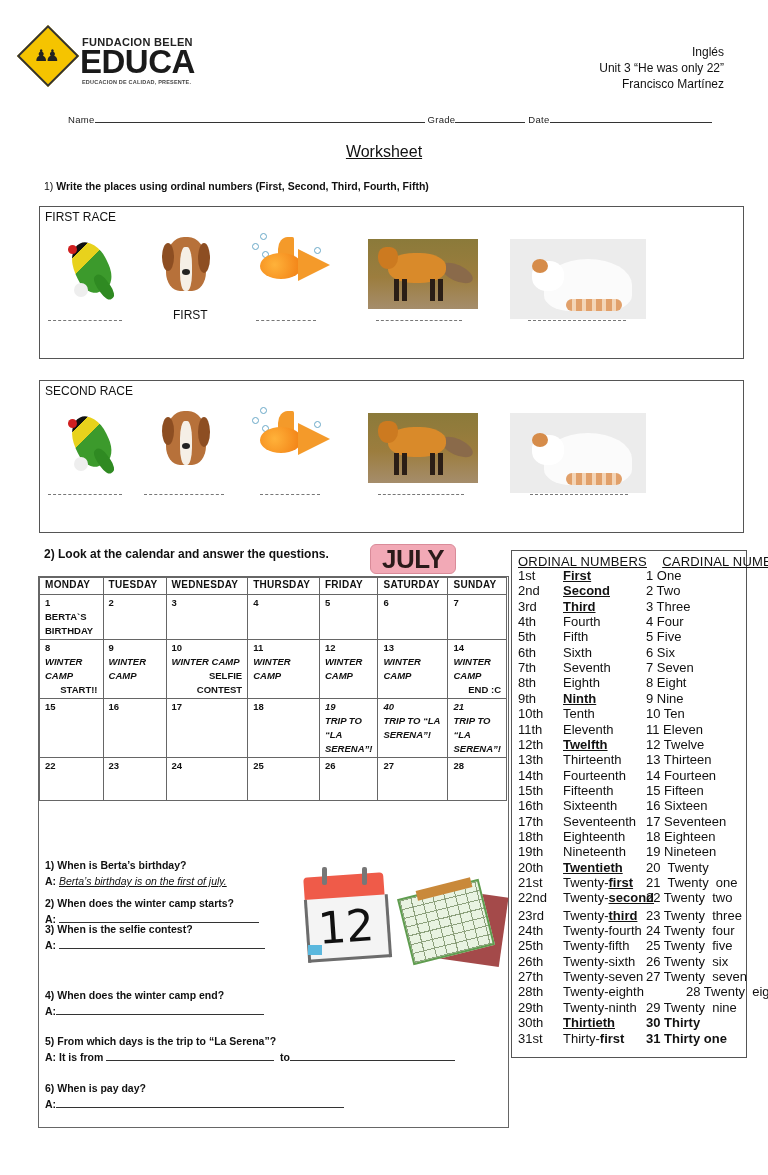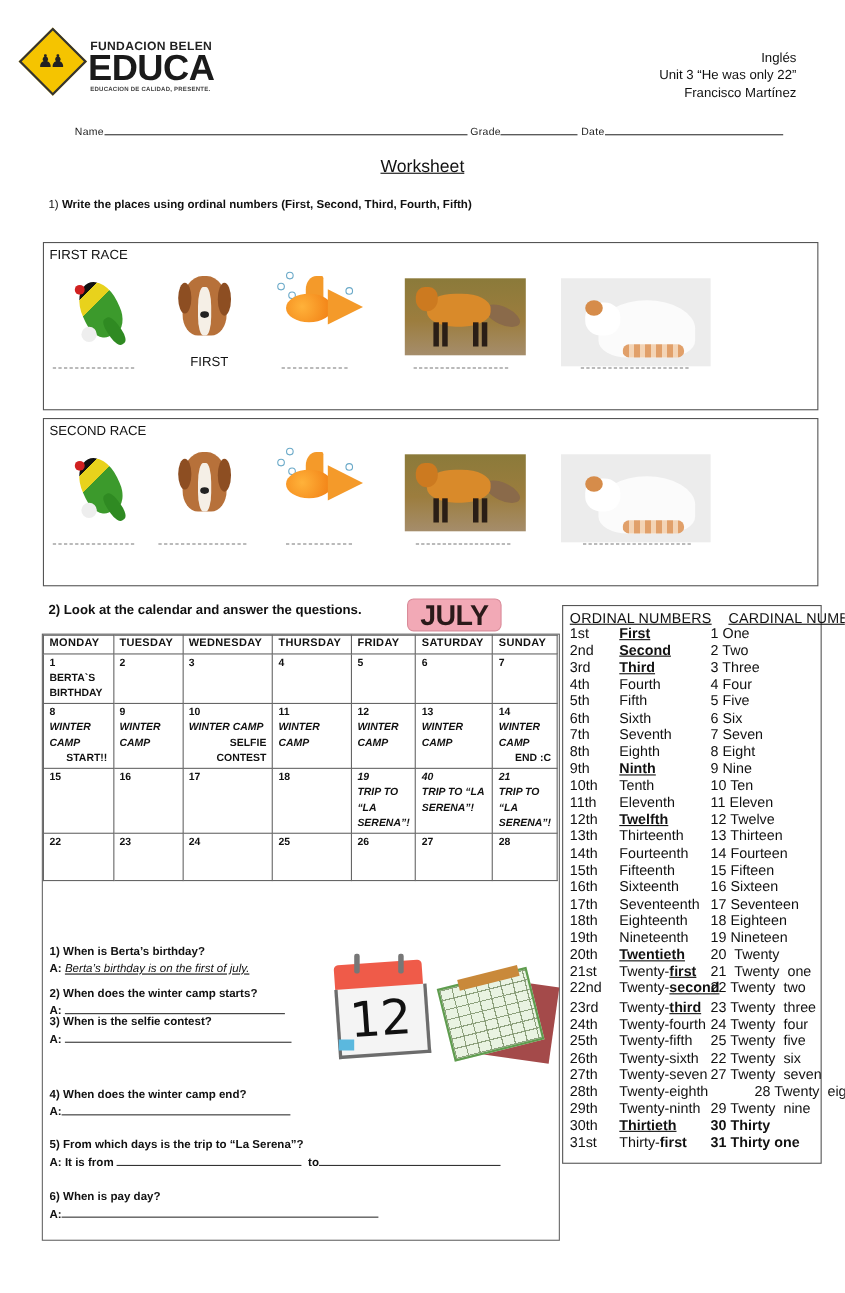--- a/index.html
+++ b/index.html
@@ -18,21 +18,21 @@
 
   .hdr-right { right:44px; top:44px; text-align:right; font-size:12px; line-height:16px; }
 
   .name-line { left:68px; top:112px; font-size:9.5px; letter-spacing:0.3px; color:#222; white-space:nowrap; }
   .title { left:0; width:768px; top:143px; text-align:center; font-size:16px; text-decoration:underline; }
   .instr1 { left:44px; top:180px; font-size:10.5px; }
   .instr1 b { font-weight:bold; }
 
   
   .race { left:39px; width:705px; border:1.5px solid #555; box-sizing:border-box; }
-  .race1 { top:220px; height:153px; }
+  .race1 { top:206px; height:153px; }
   .race2 { top:380px; height:153px; }
   .race-label { position:absolute; left:5px; top:3px; font-size:12px; }
   .pic { position:absolute; }
   .blank { position:absolute; height:0; border-top:1.5px dashed #777; }
   .ans { position:absolute; font-size:12px; }
 
   
   .parrot-body { position:absolute; left:14px; top:8px; width:34px; height:52px; background:linear-gradient(160deg,#111 0 18%, #e8d21c 18% 40%, #3c9a2c 40% 100%);
                  border-radius:50% 50% 40% 40%; transform:rotate(-25deg); }
   .parrot-beak { position:absolute; left:8px; top:12px; width:9px; height:9px; background:#d02020; border-radius:50%; }
@@ -467,21 +467,21 @@
         <span class="c3" style="white-space: pre;">24 Twenty  four</span>
       </div>
       <div class="ord-row" style="top: 387.4px;">
         <span class="c1">25th</span>
         <span class="c2">Twenty-fifth</span>
         <span class="c3" style="white-space: pre;">25 Twenty  five</span>
       </div>
       <div class="ord-row" style="top: 402.75px;">
         <span class="c1">26th</span>
         <span class="c2">Twenty-sixth</span>
-        <span class="c3" style="white-space: pre;">22 Twenty  six</span>
+        <span class="c3" style="white-space: pre;">26 Twenty  six</span>
       </div>
       <div class="ord-row" style="top: 418.1px;">
         <span class="c1">27th</span>
         <span class="c2">Twenty-seven</span>
         <span class="c3" style="white-space: pre;">27 Twenty  seven</span>
       </div>
       <div class="ord-row" style="top: 433.45px;">
         <span class="c1">28th</span>
         <span class="c2">Twenty-eighth</span>
         <span class="c3" style="white-space: pre; margin-left: 40px;">28 Twenty  eight</span>

